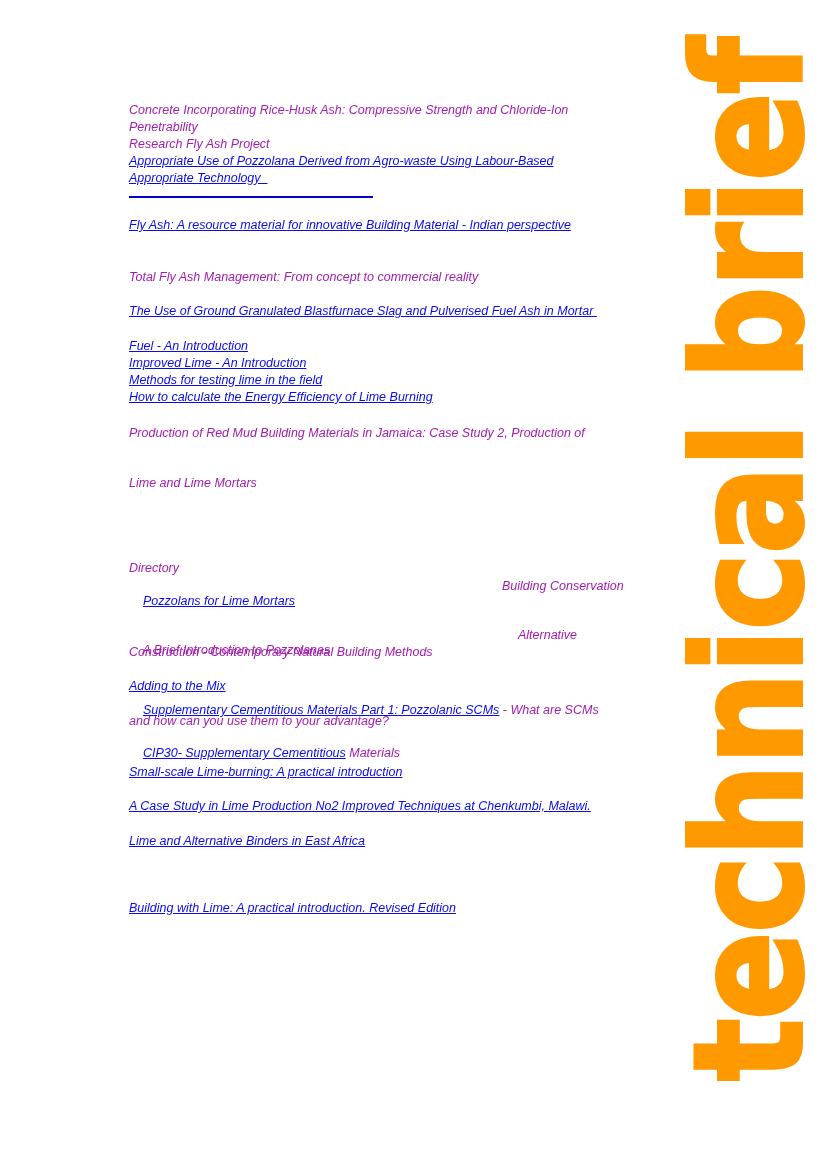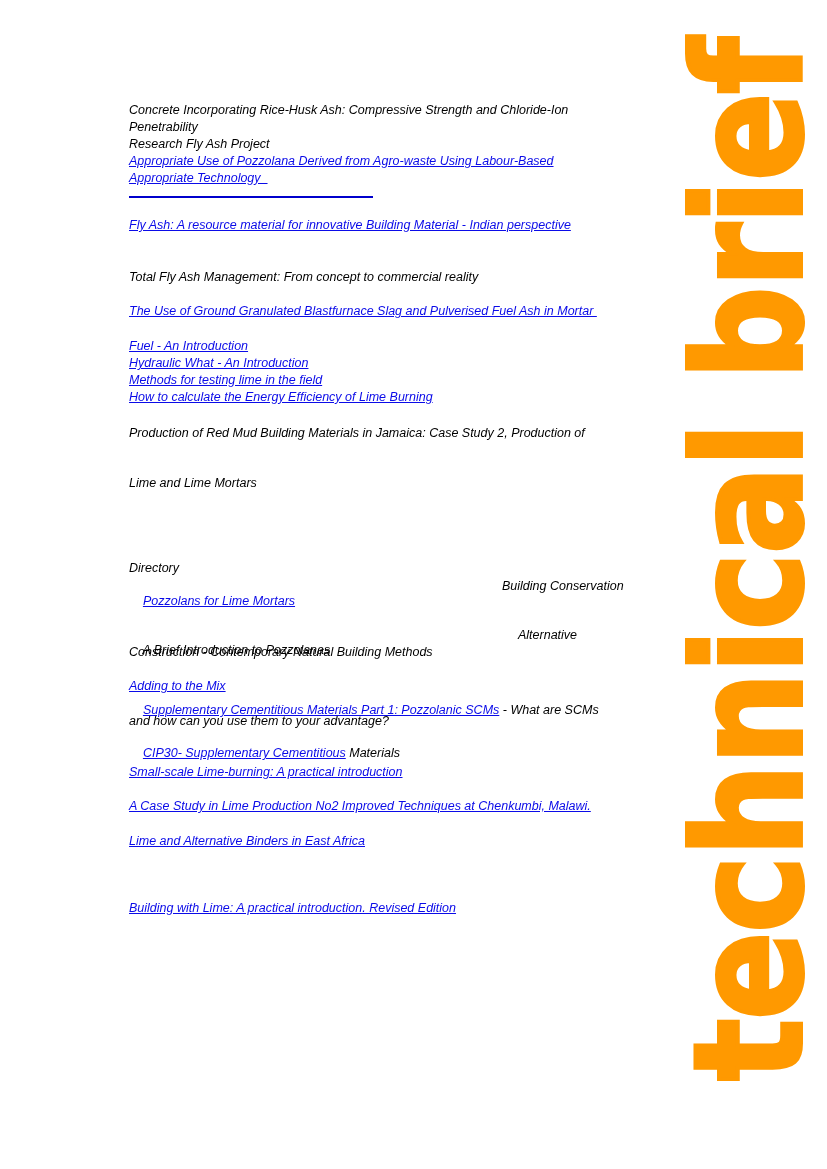--- a/index.html
+++ b/index.html
@@ -17,21 +17,21 @@
     position:absolute;
     left:129px;
     width:520px;
     font-family:"Liberation Sans", sans-serif;
     font-style:italic;
     font-size:12.5px;
     line-height:15px;
     color:#2b2b2b;
     white-space:pre;
   }
-  .seg-plain { color:#000000; }
+  .seg-plain { color:#a21caf; }
   .seg-link  { color:#0b0be8; text-decoration:underline; cursor:pointer; }
   .seg-offset { position:absolute; top:0;font-style:italic; }
 
   
   .blank-link-rule {
     position:absolute;
     left:129px; top:196px;
     width:244px; height:1.5px;
     background:#0000cc;
     cursor:pointer;
@@ -70,21 +70,21 @@
   <div class="line" style="top:154px"><span class="seg-link">Appropriate Use of Pozzolana Derived from Agro-waste Using Labour-Based</span></div>
   <div class="line" style="top:171px"><span class="seg-link">Appropriate Technology&nbsp;&nbsp;</span></div>
 
   <div class="blank-link-rule"></div>
 
   <div class="line" style="top:270px"><span class="seg-plain">Total Fly Ash Management: From concept to commercial reality</span></div>
   <div class="line" style="top:218px"><span class="seg-link">Fly Ash: A resource material for innovative Building Material - Indian perspective</span></div>
   <div class="line" style="top:304px"><span class="seg-link">The Use of Ground Granulated Blastfurnace Slag and Pulverised Fuel Ash in Mortar&nbsp;</span></div>
 
   <div class="line" style="top:339px"><span class="seg-link">Fuel - An Introduction</span></div>
-  <div class="line" style="top:356px"><span class="seg-link">Hydraulic What - An Introduction</span></div>
+  <div class="line" style="top:356px"><span class="seg-link">Improved Lime - An Introduction</span></div>
   <div class="line" style="top:390px"><span class="seg-link">How to calculate the Energy Efficiency of Lime Burning</span></div>
   <div class="line" style="top:373px"><span class="seg-link">Methods for testing lime in the field</span></div>
 
   <div class="line" style="top:426px"><span class="seg-plain">Production of Red Mud Building Materials in Jamaica: Case Study 2, Production of</span></div>
   <div class="line" style="top:476px"><span class="seg-plain">Lime and Lime Mortars</span></div>
 
   <div class="line" style="top:579px">
     <span class="seg-link">Pozzolans for Lime Mortars</span>
     <span class="seg-plain seg-offset" style="left:373px">Building Conservation</span>
   </div>

